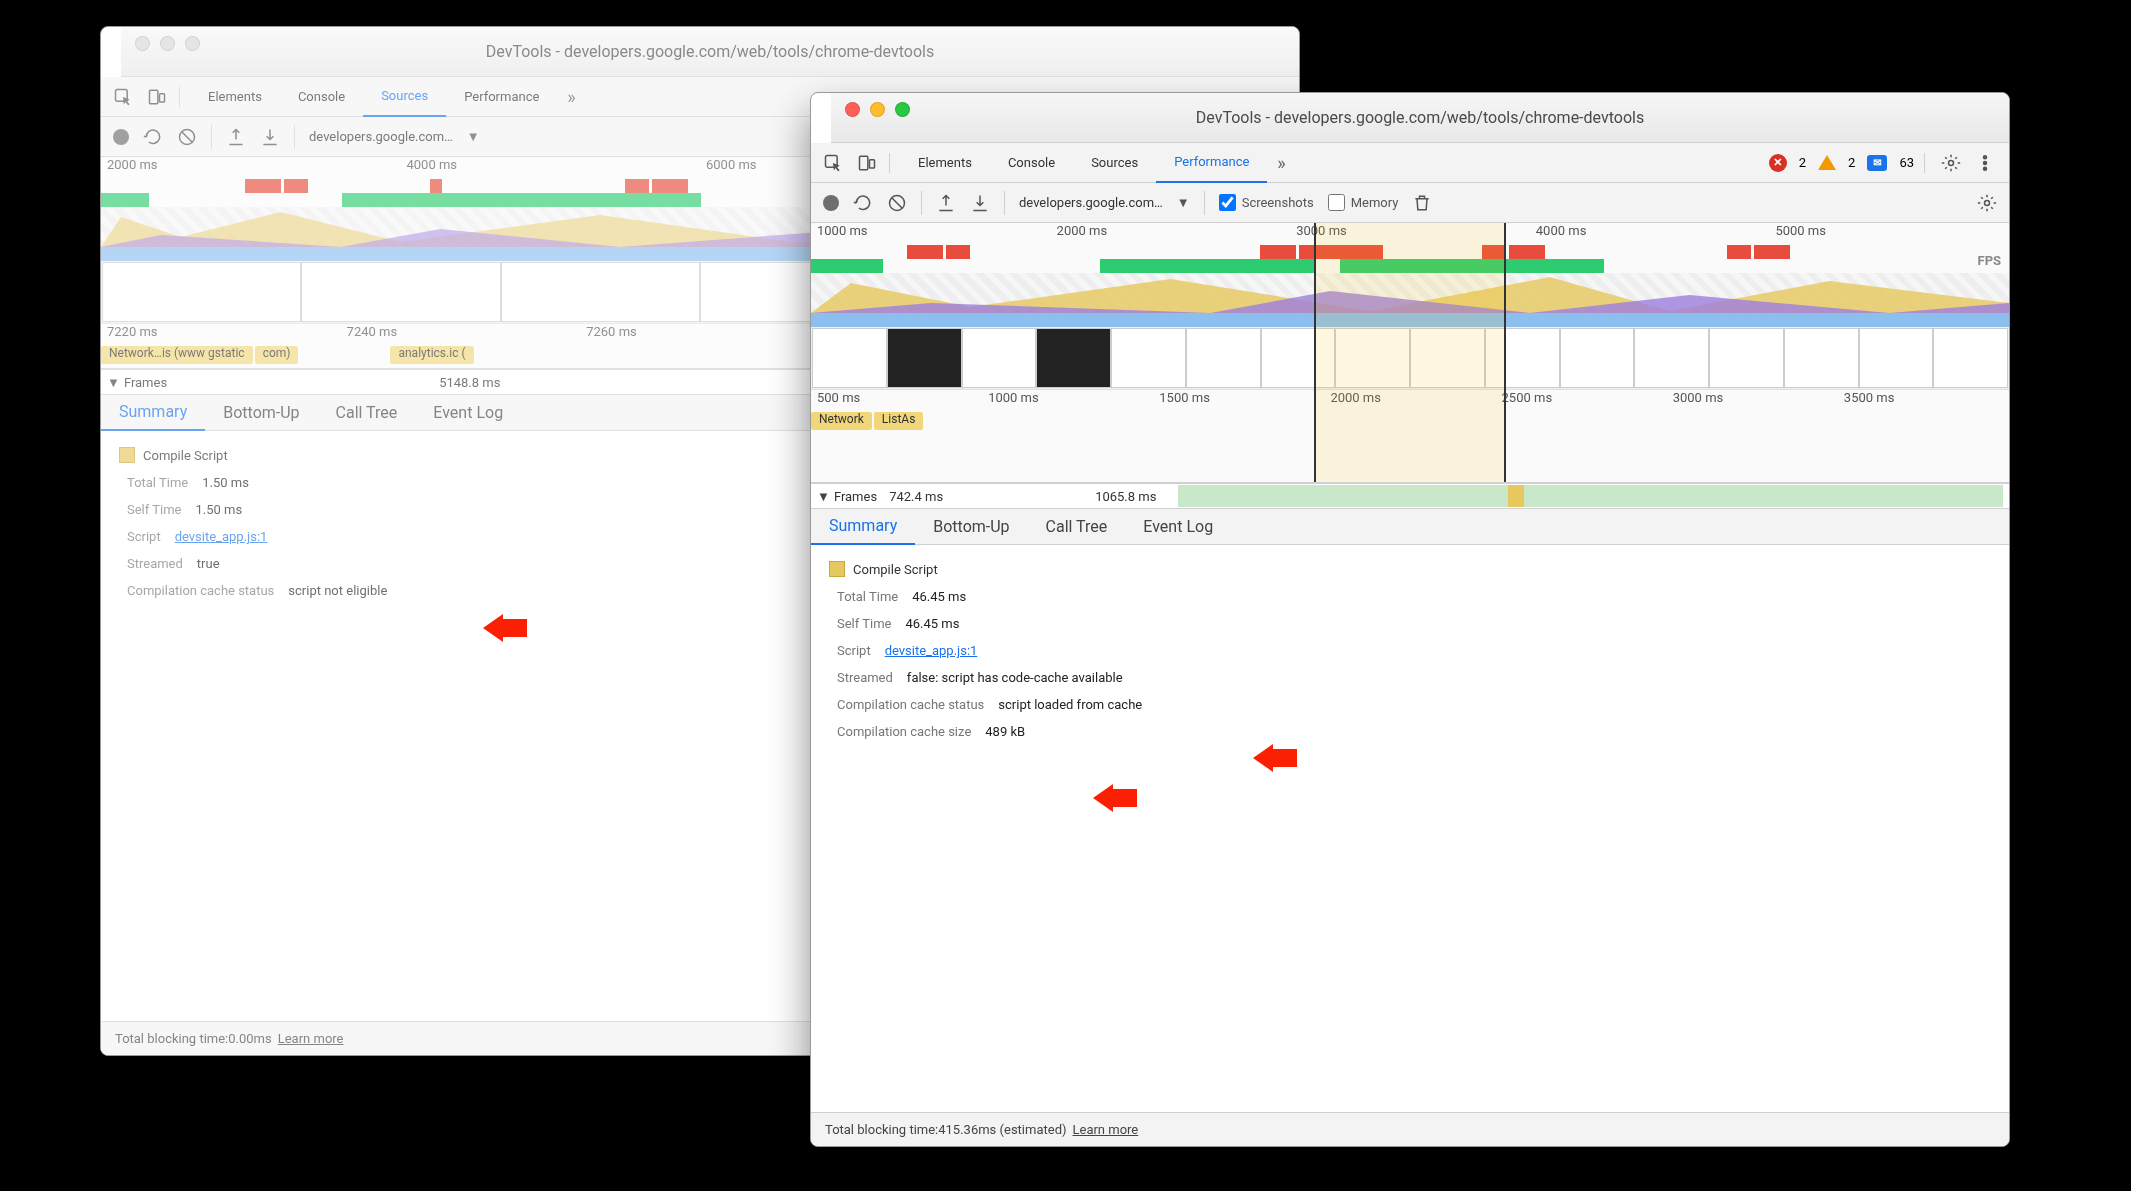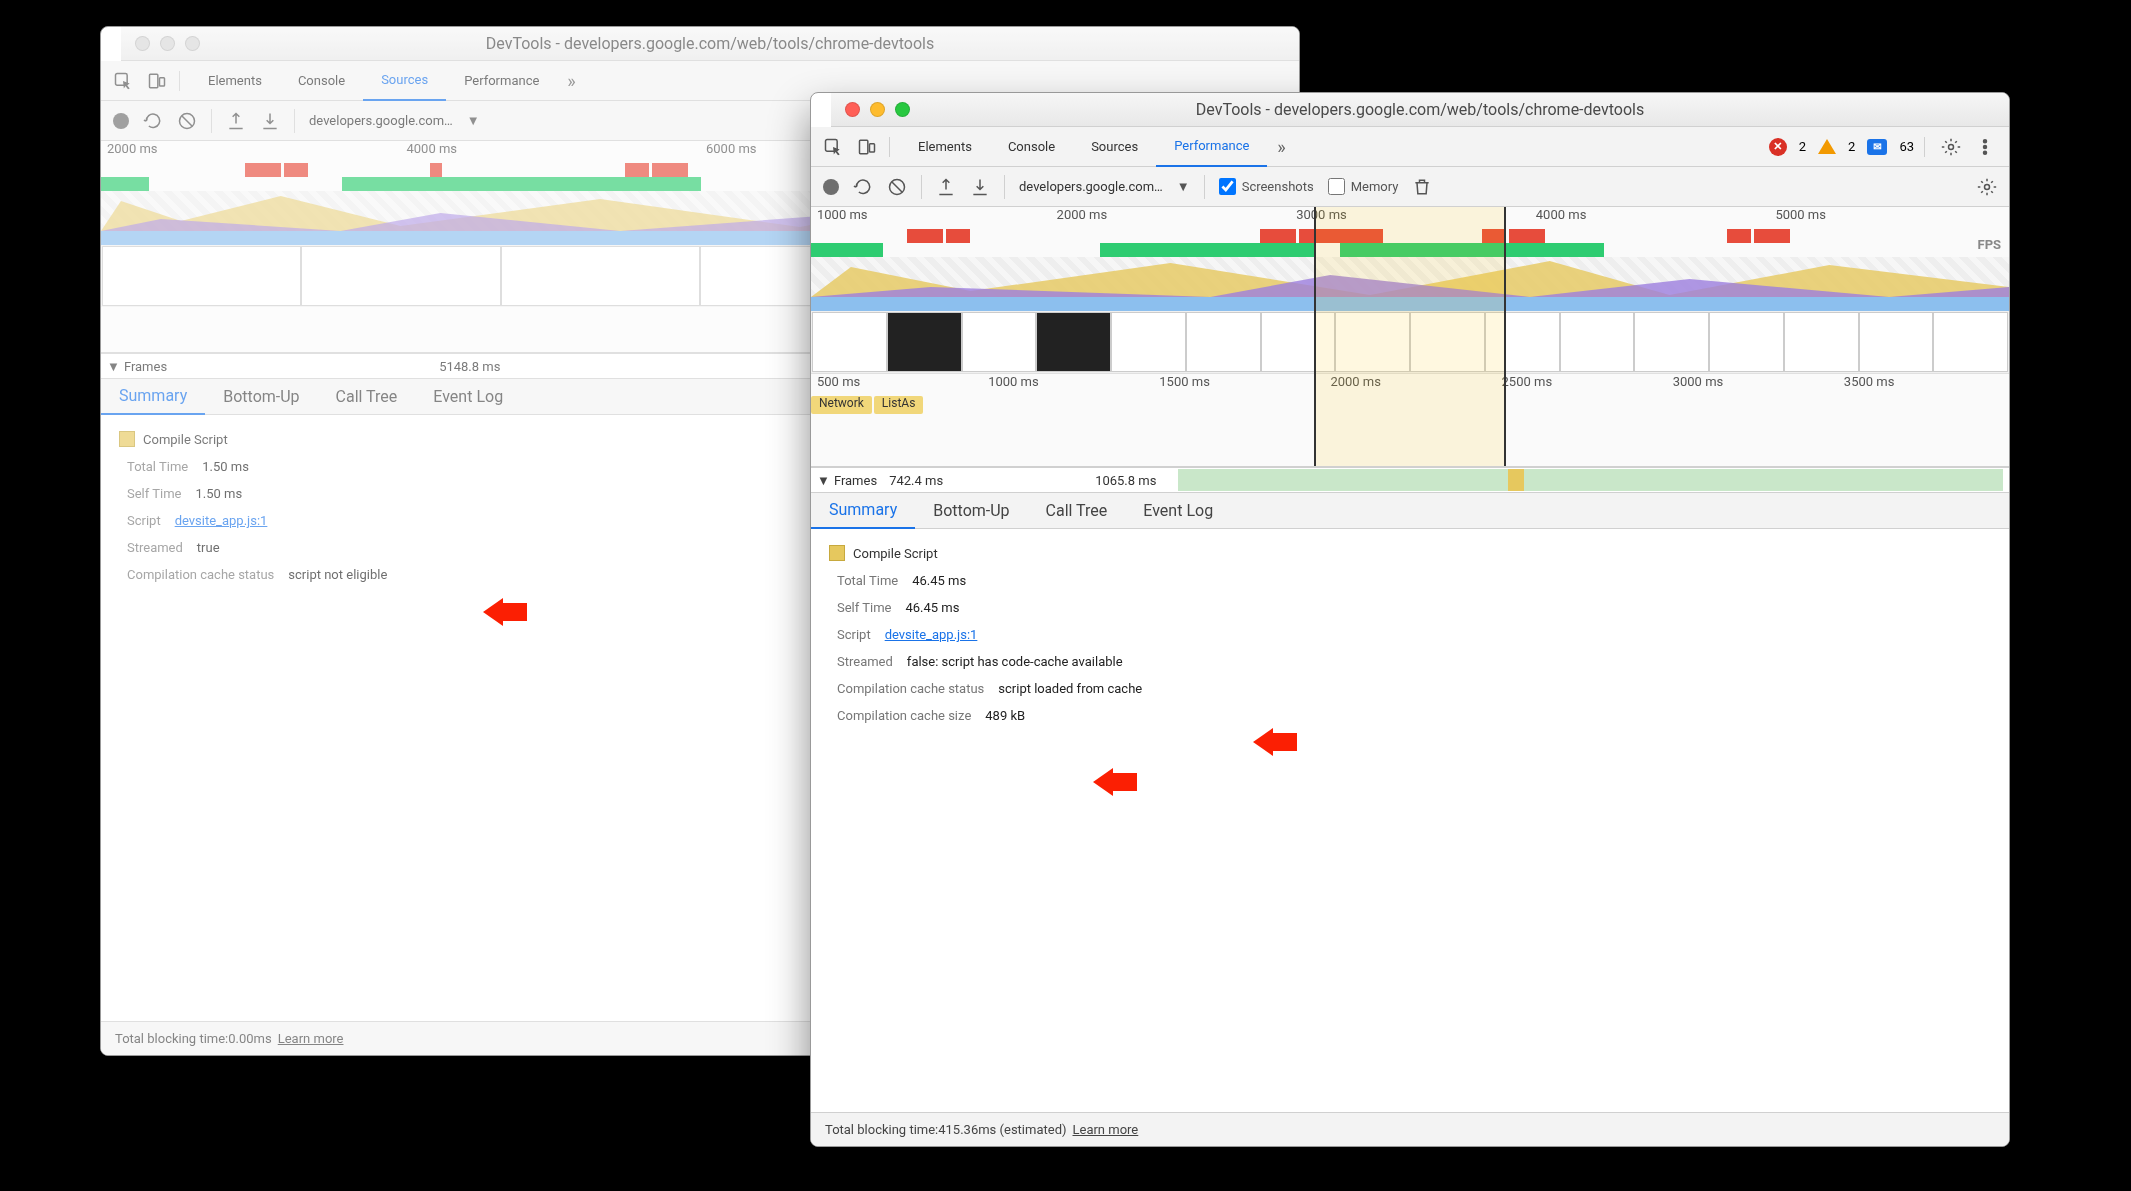--- a/index.html
+++ b/index.html
@@ -11,21 +11,21 @@
     border-radius: 8px;
     border: 1px solid #999;
     box-shadow: 0 20px 40px rgba(0,0,0,.45);
     overflow: hidden;
     display: flex;
     flex-direction: column;
   }
 
   
   .titlebar {
-    height: 34px;
+    height: 50px;
     display: flex;
     align-items: center;
     background: linear-gradient(#f6f6f6, #e8e8e8);
     border-bottom: 1px solid #d0d0d0;
     position: relative;
     margin-left: 20px;
   }
   .traffic { position: absolute; left: 14px; top: 9px; display: flex; gap: 10px; }
   .traffic span { width: 15px; height: 15px; border-radius: 50%; border: 1px solid rgba(0,0,0,.12); }
   .traffic .close  { background: #ff5f57; }
@@ -247,20 +247,32 @@
     </div>
     <div class="net-area"></div>
     <div class="filmstrip">
       <div class="frame"></div>
         <div class="frame"></div>
         <div class="frame"></div>
         <div class="frame"></div>
       <div class="frame"></div>
         <div class="frame"></div>
     </div>
+    <div class="ruler2">
+      <span>7220 ms</span>
+      <span>7240 ms</span>
+      <span>7260 ms</span>
+      <span>7280 ms</span>
+      <span>73…</span>
+    </div>
+    <div class="truncrow">
+      <div class="pill">Network…is (www gstatic</div>
+      <div class="pill">com)</div>
+      <div class="pill" style="margin-left:90px">analytics.ic (</div>
+    </div>
   </div>
 
   <div class="frames-row">
     <span><span class="tri">▼</span><span>Frames</span></span>
     <span style="margin-left:260px">5148.8 ms</span>
   </div>
 
   <div class="detail-tabs">
     <div class="dtab active">Summary</div>
     <div class="dtab">Bottom-Up</div>

